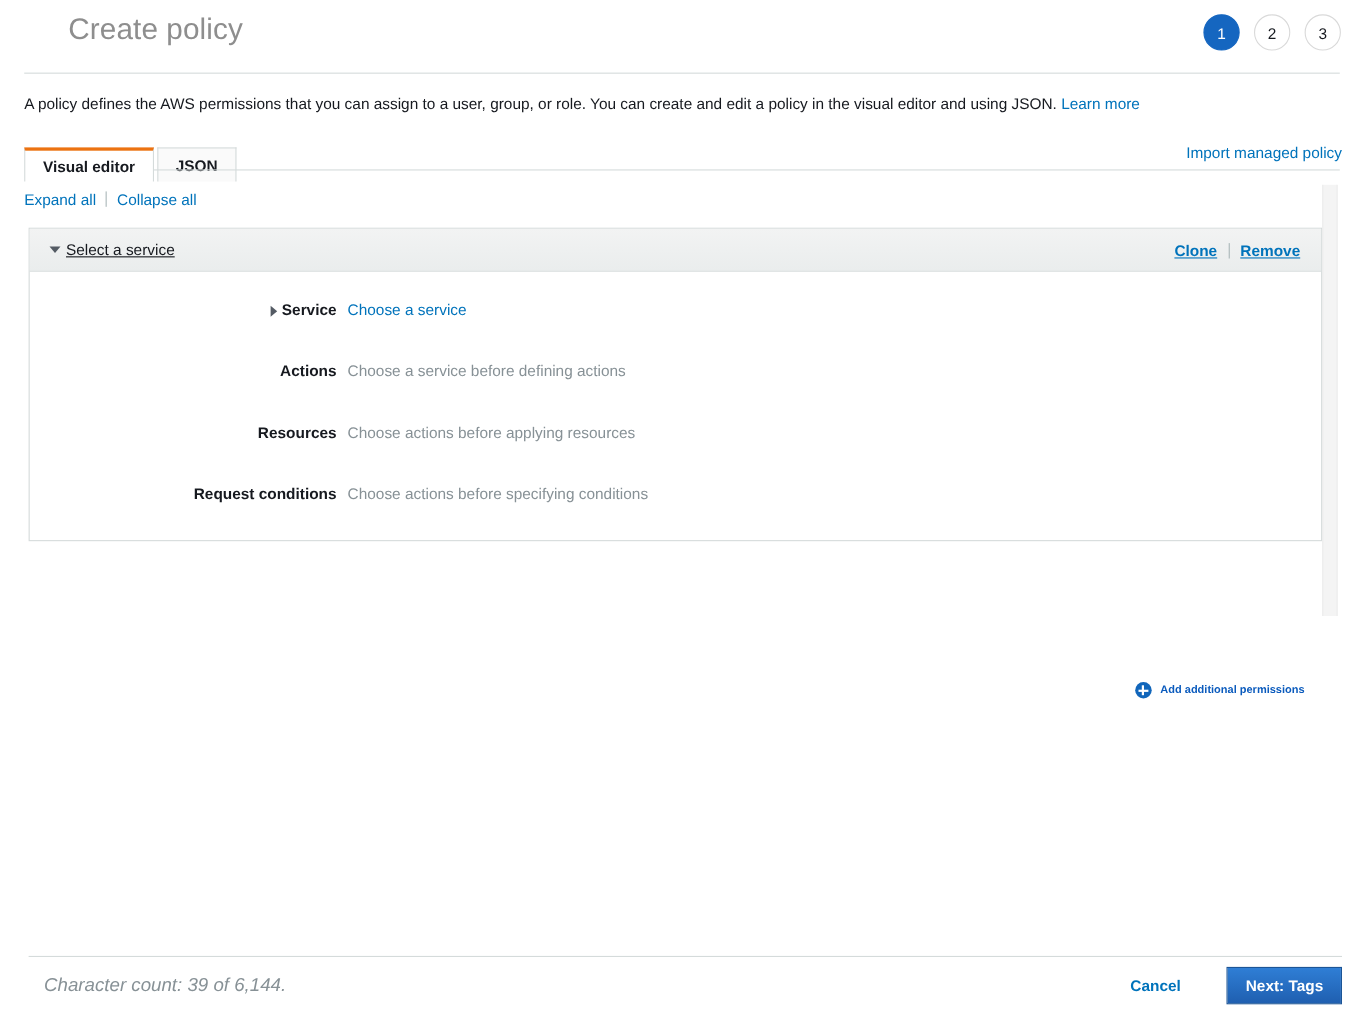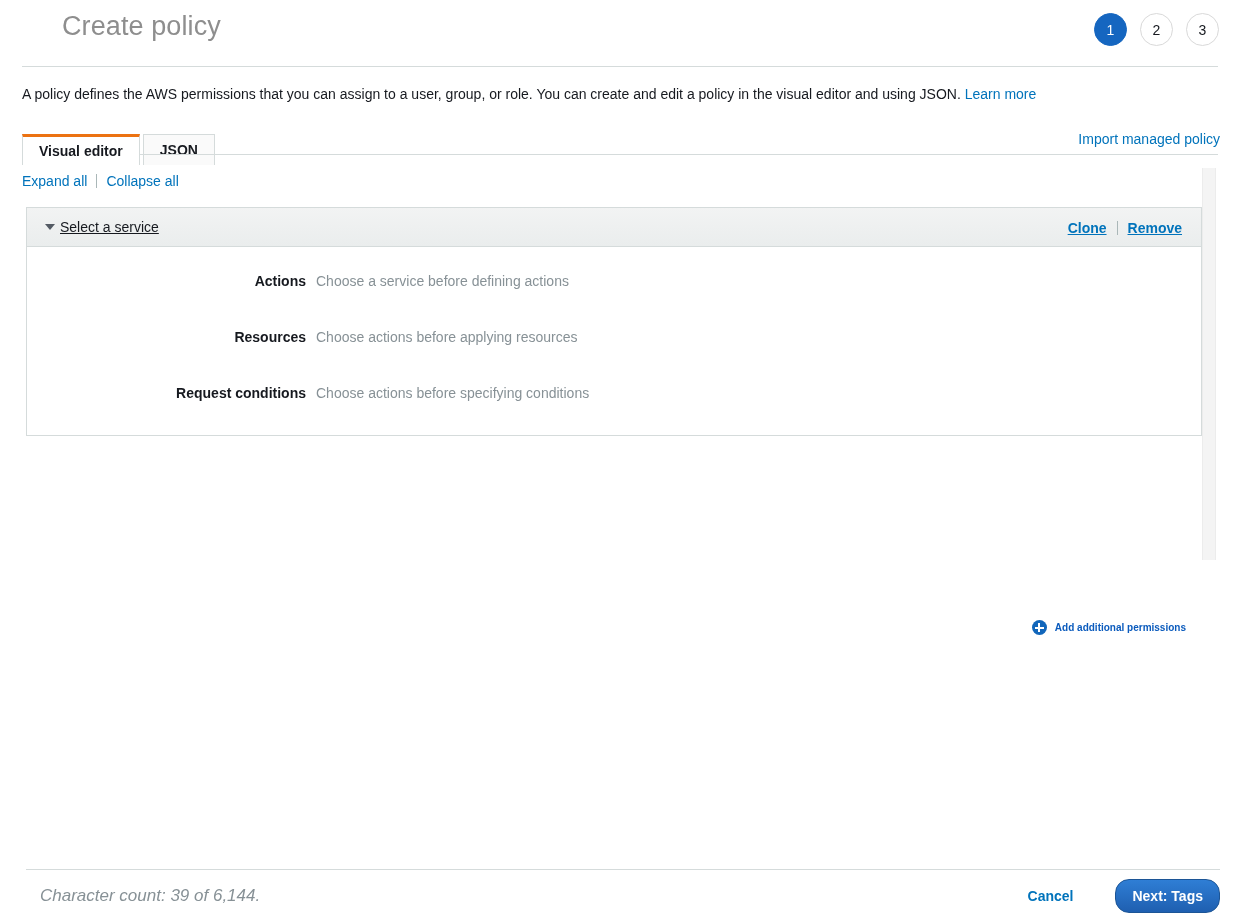--- a/index.html
+++ b/index.html
@@ -305,21 +305,21 @@
     padding: 6px 8px;
     cursor: pointer;
     font-family: "Liberation Sans", sans-serif;
   }
   .btn-primary {
     font-size: 14px;
     font-weight: bold;
     color: #ffffff;
     background: linear-gradient(to bottom, #2f7ed5 0%, #1f5fb0 100%);
     border: 1px solid #1c5596;
-    border-radius: 14px;
+    border-radius: 0;
     padding: 8px 16px;
     cursor: pointer;
     font-family: "Liberation Sans", sans-serif;
   }
 </style>
 </head>
 <body>
 
 <div class="page">
 
@@ -364,20 +364,29 @@
         <span class="panel-title">Select a service</span>
         <div class="panel-actions">
           <a href="#">Clone</a>
           <span class="vdivider"></span>
           <a href="#">Remove</a>
         </div>
       </div>
 
       <div class="panel-body">
 
+        <div class="field-row">
+          <div class="field-label">
+            <span class="field-caret"></span>
+            <span>Service</span>
+          </div>
+          <div class="field-value">
+            <a class="link" href="#">Choose a service</a>
+          </div>
+        </div>
 
         <div class="field-row">
           <div class="field-label">Actions</div>
           <div class="field-value">Choose a service before defining actions</div>
         </div>
 
         <div class="field-row">
           <div class="field-label">Resources</div>
           <div class="field-value">Choose actions before applying resources</div>
         </div>

